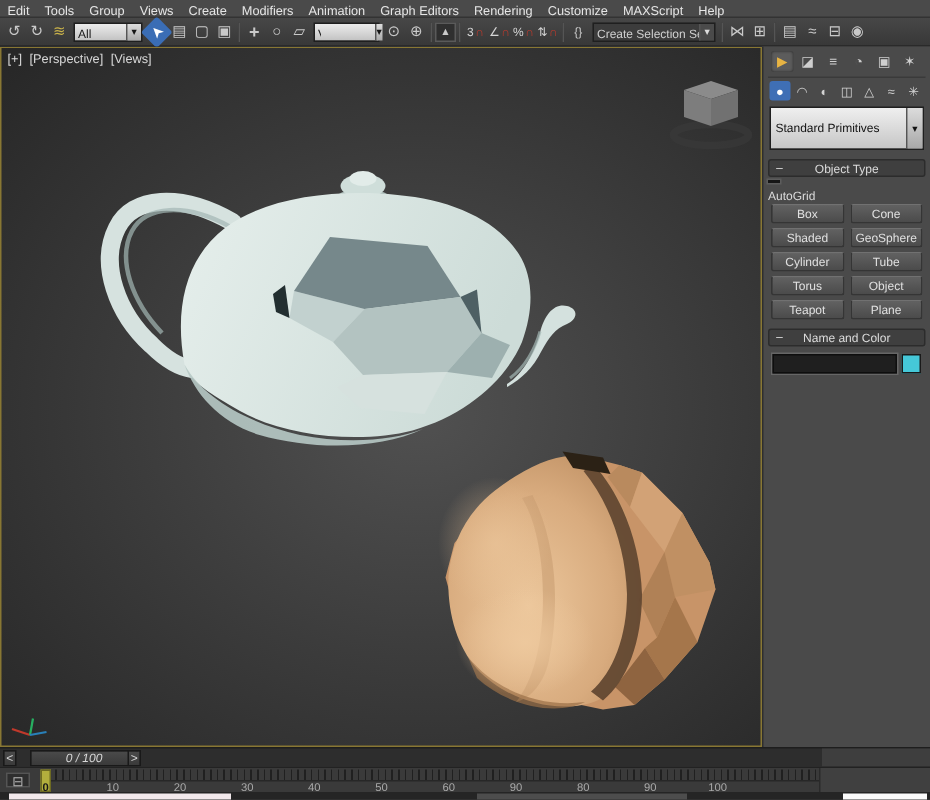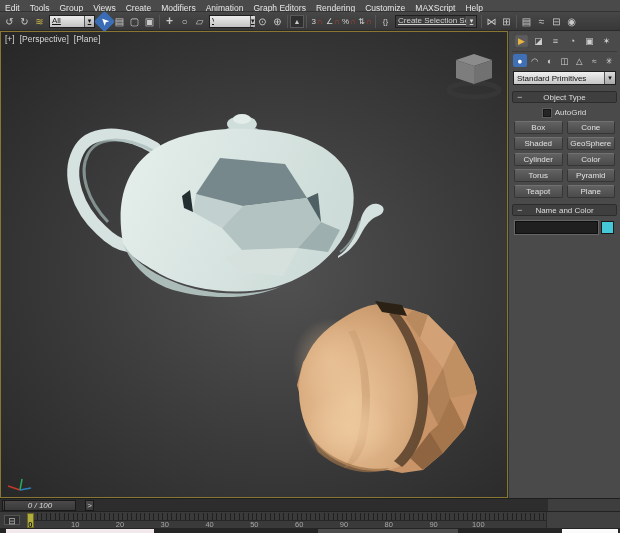--- a/index.html
+++ b/index.html
@@ -18,21 +18,21 @@
           color:#c9c9c9; font-size:10px; flex:none; position:relative; }
   .tbtn.small { font-size:8px; }
   .tbtn.active { background:#3a6db5; border-radius:2px; color:#fff; }
   .tbtn.rot { transform:rotate(-135deg); }
   .tbtn.boxed { border:1px solid #5a5a5a; background:#2f2f2f; width:14px; height:13px; font-size:7px; }
   .snap { width:16px; }
   .snap i { font-style:normal; font-size:8px; color:#d5d5d5; }
   .snap b { font-weight:normal; color:#c0392b; font-size:8px; margin-left:1px; }
   .tsep { width:1px; height:13px; background:#272727; border-right:1px solid #555; margin:0 2px; flex:none; }
   .combo { height:13px; background:linear-gradient(#ececec,#c2c2c2); border:1px solid #1f1f1f;
-           color:#151515; font-size:8px; display:flex; align-items:flex-start; flex:none; margin:5px 2px;text-decoration:underline; }
+           color:#151515; font-size:8px; display:flex; align-items:flex-end; flex:none; margin:5px 2px; }
   .combo .cval { padding:0 2px; overflow:hidden; white-space:nowrap; flex:1; }
   .combo .caret { width:10px; height:100%; background:linear-gradient(#dcdcdc,#aaa);
                   border-left:1px solid #555; font-size:7px; display:flex; align-items:center; justify-content:center; }
   .combo.dark { background:#3c3c3c; color:#d0d0d0; }
   .combo.dark .caret { background:#4a4a4a; color:#ddd; }
   .w-all { width:46px; } .w-view { width:44px;gap:36px; } .w-selset { width:82px; }
   
   #viewport { position:absolute; left:0; top:31px; width:508px; height:467px;
               background:radial-gradient(ellipse at 55% 52%, #515151 0%, #3c3c3c 48%, #262626 100%);
               box-shadow:inset 0 0 0 1px #887733; }
@@ -43,49 +43,49 @@
   #cmdpanel { position:absolute; left:508px; top:31px; width:112px; height:467px;
               background:#4a4a4a; border-left:1px solid #2e2e2e; padding:2px 3px; }
   .cp-tabs { display:flex; gap:2px; padding:1px 2px 3px 2px; border-bottom:1px solid #3a3a3a; }
   .cp-tab { width:15px; height:14px; display:flex; align-items:center; justify-content:center;
             color:#cfcfcf; font-size:9px; }
   .cp-tab.active { background:#5c5c5c; border-radius:2px; color:#e8b443; box-shadow:inset 0 0 2px #222; }
   .cp-cats { display:flex; gap:1px; padding:2px 1px 3px 1px; }
   .cp-cat { width:14px; height:13px; display:flex; align-items:center; justify-content:center;
             color:#d3d3d3; font-size:8.5px; }
   .cp-cat.active { background:#3f6fb5; border-radius:2px; color:#fff; }
-  .cp-combo { height:14px; margin:1px 1px 6px 1px; background:linear-gradient(#efefef,#c6c6c6);
+  .cp-combo { height:29px; margin:1px 1px 6px 1px; background:linear-gradient(#efefef,#c6c6c6);
               border:1px solid #1f1f1f; color:#111; font-size:8px; display:flex; align-items:center; }
   .cp-combo .cval { flex:1; padding:0 3px; white-space:nowrap; overflow:hidden; }
   .cp-combo .caret { width:11px; height:100%; background:linear-gradient(#dcdcdc,#a8a8a8);
                      border-left:1px solid #555; font-size:7px; display:flex; align-items:center; justify-content:center; }
   .rollout { margin:2px 0 6px 0; }
   .rollout-header { height:12px; background:#3f3f3f; border:1px solid #2c2c2c; border-radius:2px;
                     display:flex; align-items:center; position:relative; margin-bottom:3px; }
   .rollout-header .minus { position:absolute; left:4px; color:#cfcfcf; font-size:9px; line-height:10px; }
   .rollout-header .rtitle { flex:1; text-align:center; color:#dcdcdc; font-size:8px; }
-  .autogrid { display:flex; align-items:center; justify-content:center; gap:4px; height:13px; margin-bottom:2px; }
+  .autogrid { display:flex; justify-content:center; gap:4px; height:13px; margin-bottom:2px;flex-direction:column; }
   .checkbox { width:8px; height:8px; background:#252525; border:1px solid #161616; box-shadow:0 0 0 1px #5c5c5c; }
   .autogrid span.lbl { color:#dcdcdc; font-size:8px; }
   .obj-grid { display:grid; grid-template-columns:1fr 1fr; gap:3px 4px; padding:0 2px; }
   .obj-btn { height:13px; background:linear-gradient(#616161,#4b4b4b); border:1px solid #353535;
              border-top-color:#717171; border-radius:2px; color:#e0e0e0; font-size:8px;
              font-family:"Liberation Sans", sans-serif; }
   .namecolor { display:flex; align-items:center; gap:3px; padding:2px 3px; }
   .namecolor input { flex:1; height:13px; background:#1f1f1f; border:1px solid #0e0e0e;
                      box-shadow:0 0 0 1px #666; color:#ddd; font-size:8px; min-width:0; }
   .swatch { width:13px; height:13px; border:1px solid #1a1a1a; }
   
   #timeslider { position:absolute; left:0; top:498px; width:620px; height:13px; background:#2d2d2d;
                 border-top:1px solid #1e1e1e; }
   .ts-btn { position:absolute; top:1px; height:11px; background:linear-gradient(#4a4a4a,#3a3a3a);
             border:1px solid #191919; color:#d8d8d8; font-size:8px; display:flex;
             align-items:center; justify-content:center; }
   #ts-prev { left:2px; width:9px; }
-  #ts-main { left:4px; width:72px;font-style:italic; }
+  #ts-main { left:20px; width:72px;font-style:italic; }
   #ts-next { left:85px; width:9px; }
   #ts-fill { position:absolute; right:0; top:0; width:72px; height:13px; background:#3e3e3e; }
   
   #trackbar { position:absolute; left:0; top:511px; width:620px; height:17px; background:#3a3a3a;
               border-top:1px solid #222; }
   #tb-icon { position:absolute; left:4px; top:3px; width:16px; height:10px; color:#b5b5b5;
              font-size:9px; line-height:10px; text-align:center; border:1px solid #555; background:#2e2e2e; }
   #tb-ticks { position:absolute; left:28px; top:1px; width:518px; height:8px;
               background:repeating-linear-gradient(90deg, #202020 0 1px, transparent 1px 4.48px);
               border-bottom:1px solid #272727; }
@@ -160,21 +160,21 @@
   <span class="tbtn">▤</span>
   <span class="tbtn">≈</span>
   <span class="tbtn">⊟</span>
   <span class="tbtn">◉</span>
 </div>
 
 <div id="viewport">
   <div id="vp-labels">
     <span class="vp-label">[+]</span>
     <span class="vp-label">[Perspective]</span>
-    <span class="vp-label">[Plane]</span>
+    <span class="vp-label">[Views]</span>
   </div>
 
   <svg id="scene" width="508" height="467" viewBox="0 31 508 467">
     <defs>
       <linearGradient id="bodyG" x1="0" y1="0" x2="1" y2="0.3">
         <stop offset="0" stop-color="#e6efec"></stop>
           <stop offset="1" stop-color="#cddcd8"></stop>
       </linearGradient>
       <radialGradient id="intG" cx="0.42" cy="0.6" r="0.75">
         <stop offset="0" stop-color="#ecc79c"></stop>
@@ -294,23 +294,23 @@
     <div class="autogrid">
       <span class="checkbox"></span>
       <span class="lbl">AutoGrid</span>
     </div>
     <div class="obj-grid">
         <button class="obj-btn">Box</button>
         <button class="obj-btn">Cone</button>
         <button class="obj-btn">Shaded</button>
         <button class="obj-btn">GeoSphere</button>
         <button class="obj-btn">Cylinder</button>
-        <button class="obj-btn">Color</button>
+        <button class="obj-btn">Tube</button>
         <button class="obj-btn">Torus</button>
-        <button class="obj-btn">Pyramid</button>
+        <button class="obj-btn">Object</button>
         <button class="obj-btn">Teapot</button>
         <button class="obj-btn">Plane</button>
       </div>
   </div>
 
   <div class="rollout">
     <div class="rollout-header">
       <span class="minus">−</span>
       <span class="rtitle">Name and Color</span>
     </div>

